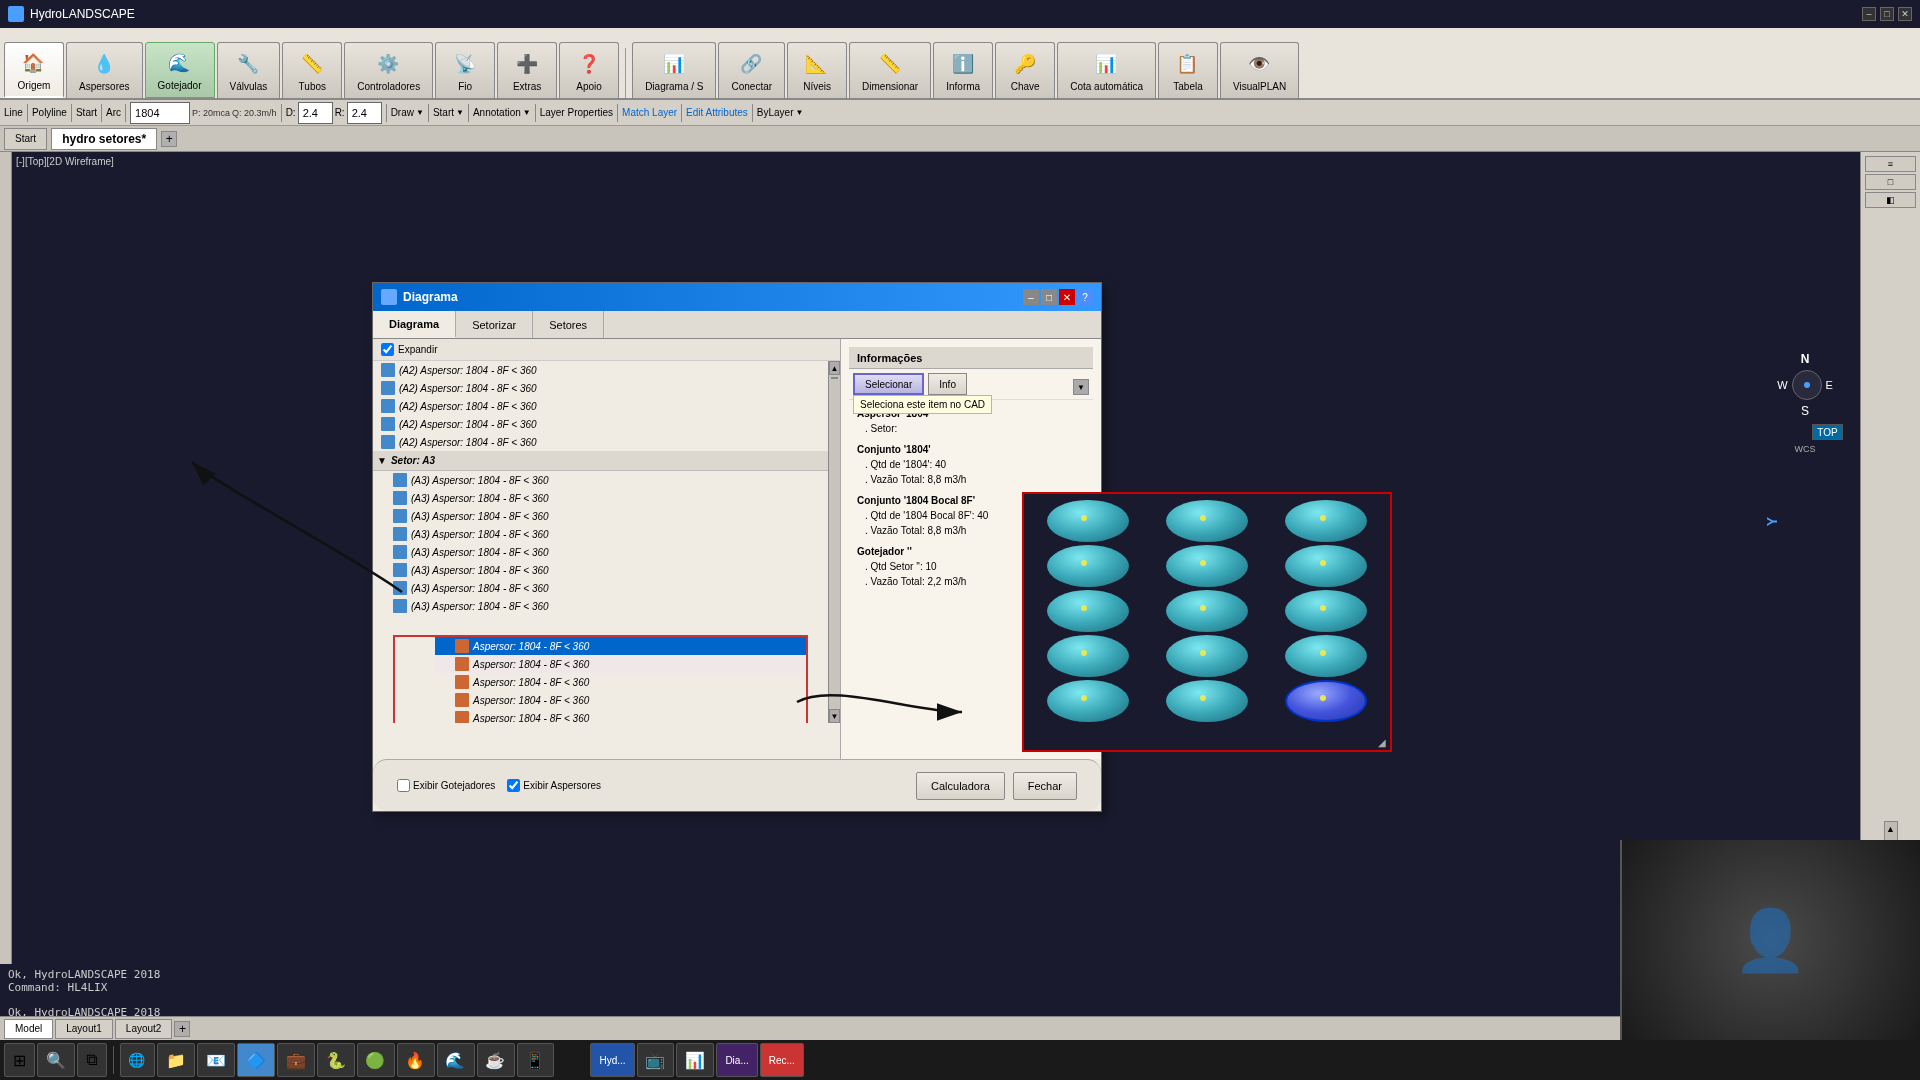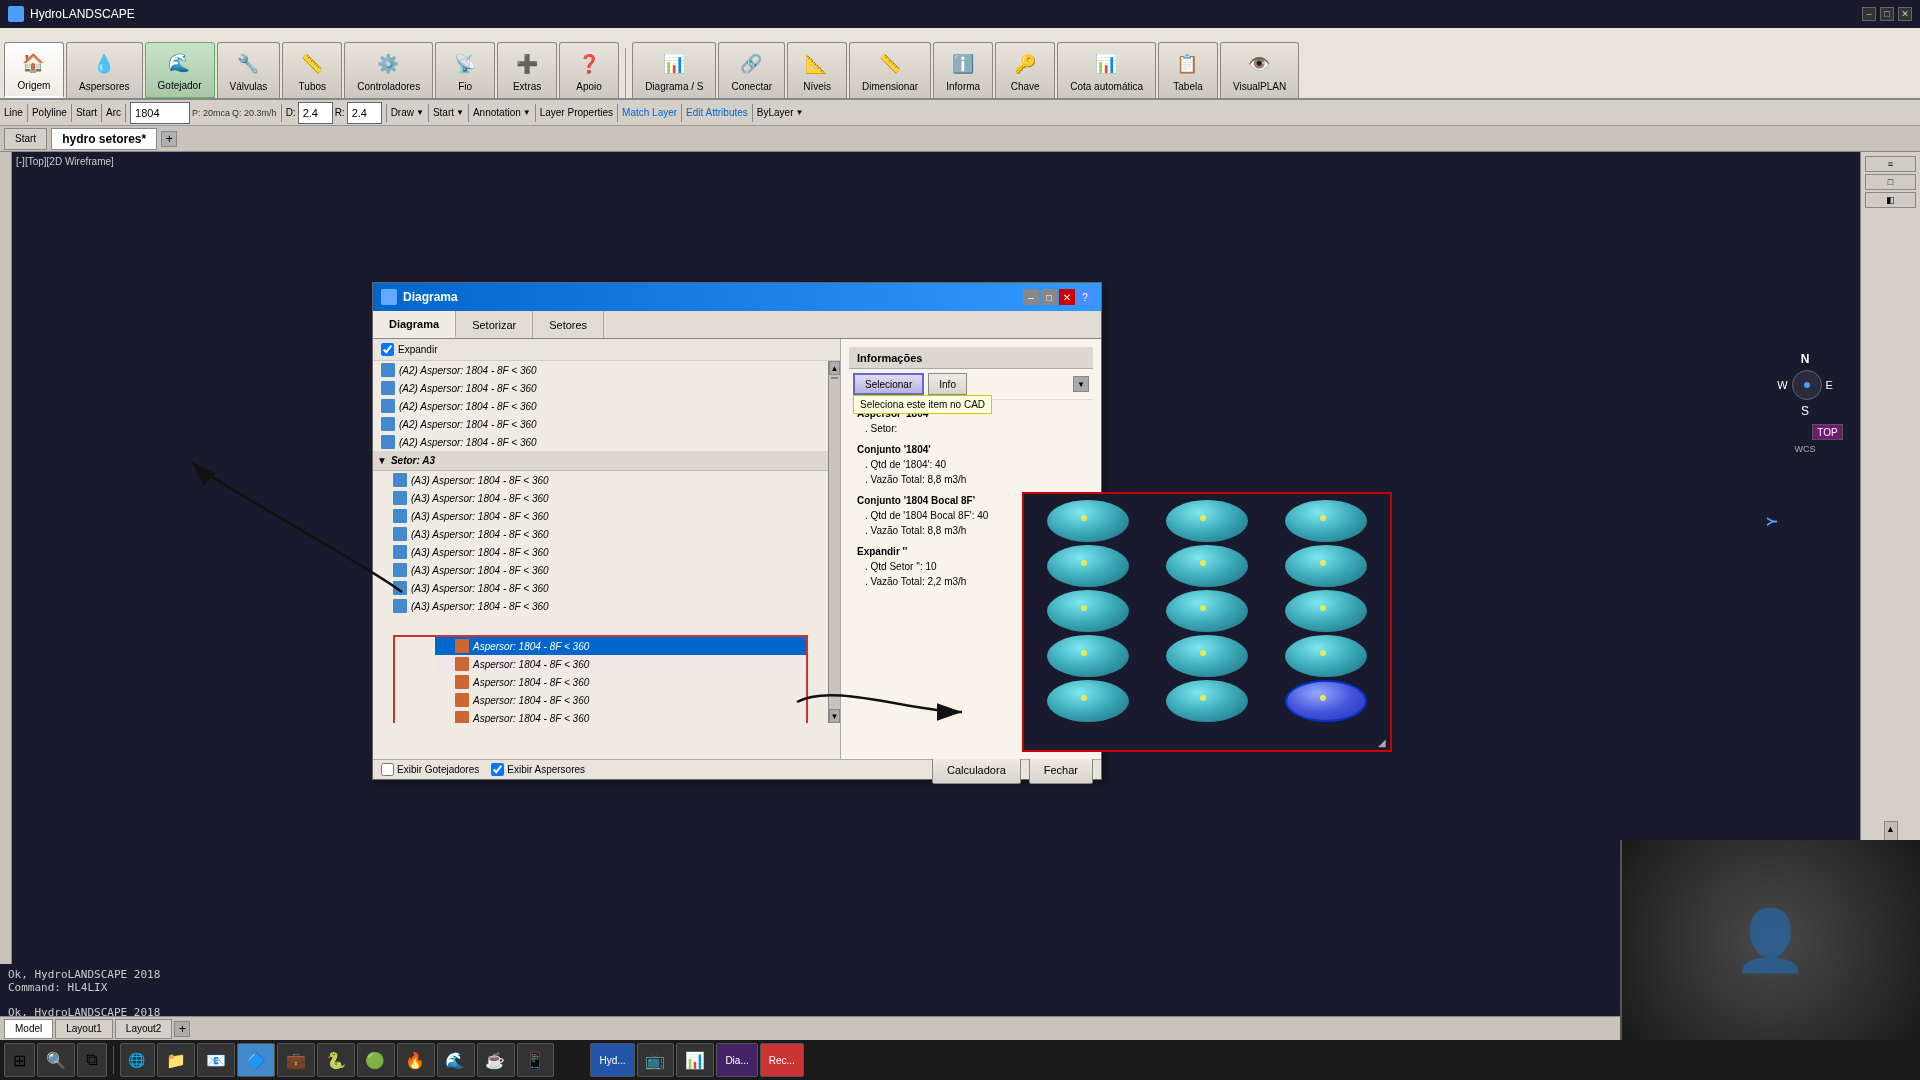--- a/index.html
+++ b/index.html
@@ -48,24 +48,24 @@
     .expand-row { height: 22px; background: #e8e4dc; display: flex; align-items: center; padding: 0 8px; border-bottom: 1px solid #ccc; }
     .tree-scroll { overflow-y: auto; height: calc(420px - 22px); font-style: italic; }
 
     .tree-item { height: 18px; display: flex; align-items: center; padding: 0 8px; font-size: 10px; cursor: pointer; }
     .tree-item.selected { background: #0066cc; color: white; }
     .tree-item-icon { width: 14px; height: 14px; background: #4488cc; border-radius: 1px; margin-right: 4px; flex-shrink: 0; }
     .tree-item-icon.orange { background: #cc6633; }
     .tree-section { height: 20px; display: flex; align-items: center; padding: 0 4px; font-size: 10px; font-weight: bold; cursor: pointer; background: #dcd8d0; border-bottom: 1px solid #bbb; }
     .tree-section-arrow { margin-right: 4px; }
 
-    .dialog-footer { height: 20px; background: #e8e4dc; border-top: 1px solid #aaa; display: flex; align-items: center; justify-content: space-between; padding: 0 8px; }
+    .dialog-footer { height: 52px; background: #e8e4dc; border-top: 1px solid #aaa; display: flex; align-items: center; justify-content: space-between; padding: 0 24px; border-radius: 14px; }
     .footer-checkboxes { display: flex; gap: 12px; align-items: center; font-size: 10px; }
     .info-title { height: 22px; background: #dcd8d0; display: flex; align-items: center; padding: 0 8px; font-size: 11px; font-weight: bold; border-bottom: 1px solid #aaa; }
-    .info-btn-row { display: flex; align-items: center; padding: 4px; gap: 4px; border-bottom: 1px solid #ddd; position: relative; }
+    .info-btn-row { display: flex; align-items: flex-end; padding: 4px; gap: 4px; border-bottom: 1px solid #ddd; position: relative; }
     .info-btn { height: 22px; padding: 2px 10px; background: linear-gradient(to bottom, #f0ece4, #d8d4cc); border: 1px solid #888; cursor: pointer; font-size: 10px; }
     .info-btn.active { background: linear-gradient(to bottom, #e0dcf4, #b8b4e0); border: 2px solid #6666cc; }
     .tooltip-popup { position: absolute; top: 26px; left: 4px; background: #fffde0; border: 1px solid #cccc00; padding: 3px 6px; font-size: 10px; z-index: 10; white-space: nowrap; }
     .info-content { padding: 6px 8px; font-size: 10px; line-height: 1.6; }
     .info-section { margin-bottom: 6px; }
     .info-line { line-height: 1.5; }
     .info-label { font-weight: bold; }
     .info-indent { padding-left: 8px; }
 
     
@@ -252,21 +252,21 @@
     <div class="compass">
       <span style="color:white;font-size:12px;font-weight:bold;">N</span>
       <div style="display:flex;align-items:center;gap:4px;">
         <span style="color:white;font-size:11px;">W</span>
         <div style="width:30px;height:30px;border-radius:50%;border:1px solid #666;background:#2a2a3e;display:flex;align-items:center;justify-content:center;">
           <div style="width:6px;height:6px;background:#4a9eff;border-radius:50%;"></div>
         </div>
         <span style="color:white;font-size:11px;">E</span>
       </div>
       <span style="color:white;font-size:12px;">S</span>
-      <div style="background:#701a75;border:1px solid #555;padding:1px 4px;margin-top:2px;margin-left:45px;">
+      <div style="background:#0369a1;border:1px solid #555;padding:1px 4px;margin-top:2px;margin-left:45px;">
         <span style="color:white;font-size:10px;">TOP</span>
       </div>
       <div style="color:#aaa;font-size:9px;">
         <span>WCS</span>
       </div>
     </div>
 
     <div class="dialog">
       <div class="dialog-title">
         <div class="dialog-title-icon"></div>
@@ -410,21 +410,21 @@
               <div class="info-line info-label">Conjunto '1804'</div>
               <div class="info-line info-indent">. Qtd de '1804': 40</div>
               <div class="info-line info-indent">. Vazão Total: 8,8 m3/h</div>
             </div>
             <div class="info-section">
               <div class="info-line info-label">Conjunto '1804 Bocal 8F'</div>
               <div class="info-line info-indent">. Qtd de '1804 Bocal 8F': 40</div>
               <div class="info-line info-indent">. Vazão Total: 8,8 m3/h</div>
             </div>
             <div class="info-section">
-              <div class="info-line info-label">Expandir ''</div>
+              <div class="info-line info-label">Gotejador ''</div>
               <div class="info-line info-indent">. Qtd Setor '': 10</div>
               <div class="info-line info-indent">. Vazão Total: 2,2 m3/h</div>
             </div>
           </div>
         </div>
       </div>
 
       <div class="dialog-footer">
         <div class="footer-checkboxes">
           <label style="display:flex;align-items:center;gap:3px;cursor:pointer;">

